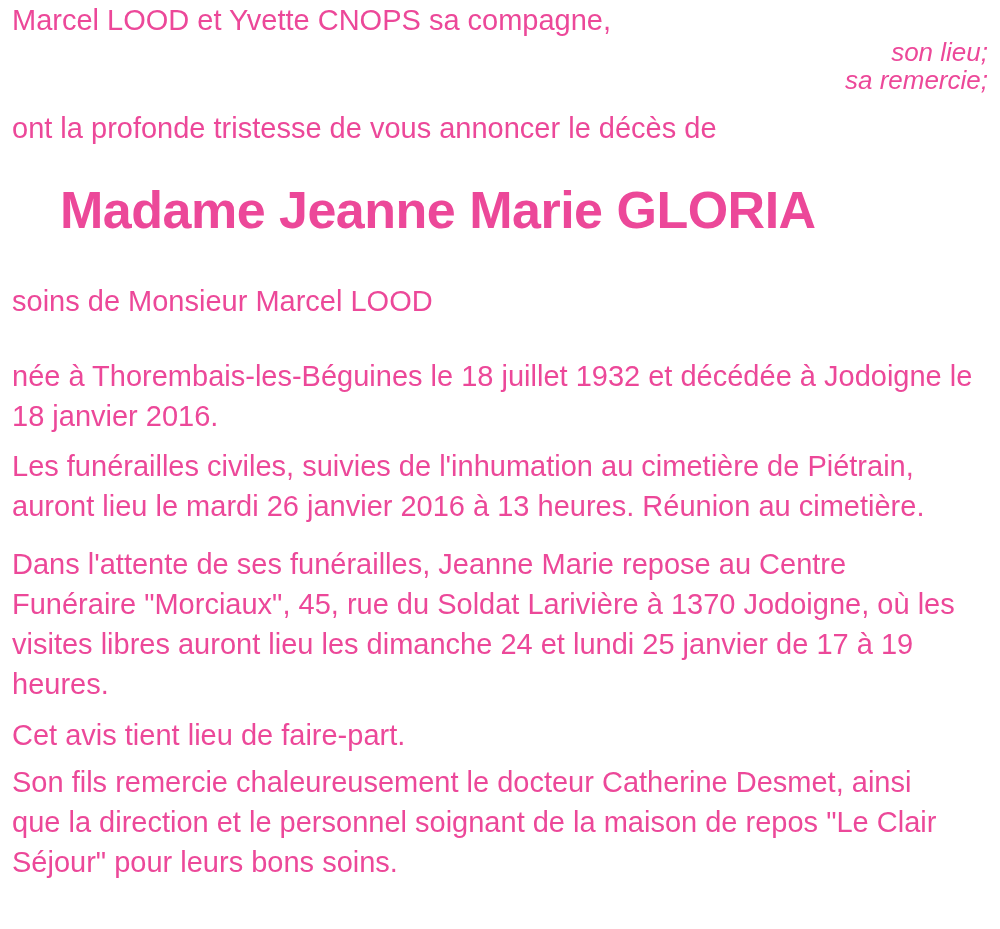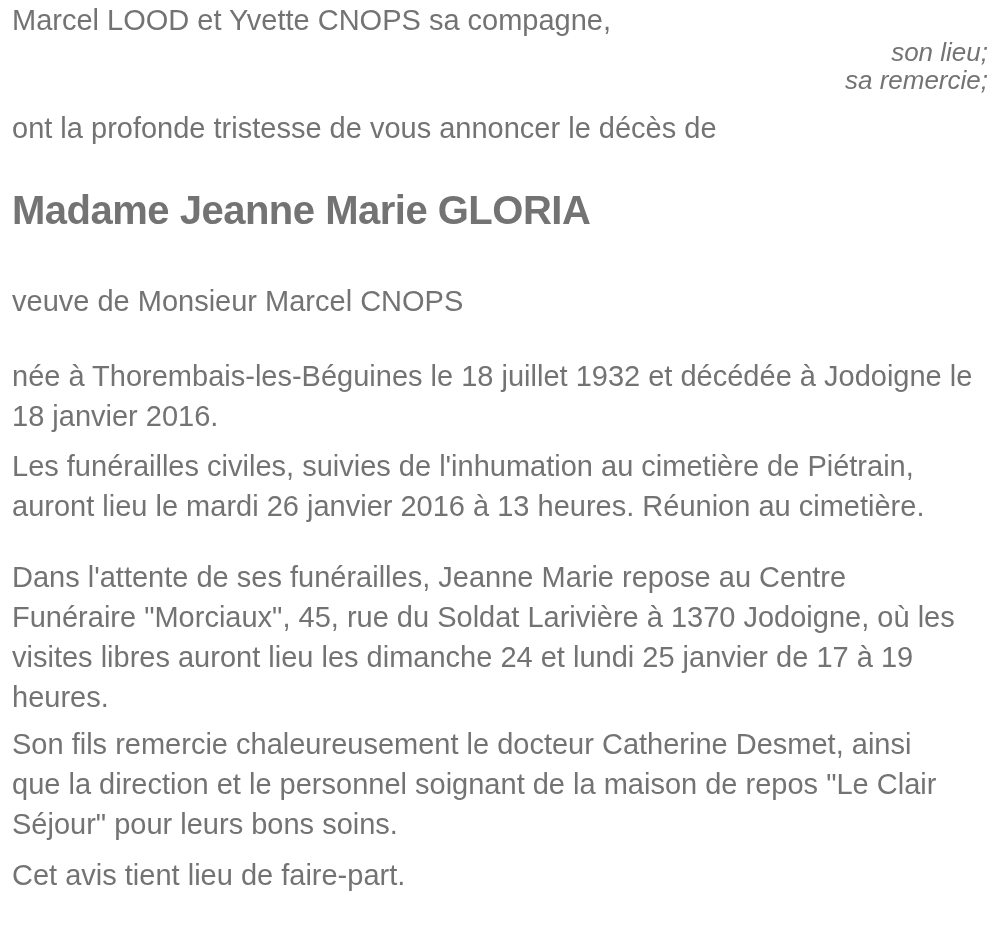--- a/index.html
+++ b/index.html
@@ -3,80 +3,81 @@
 <meta charset="utf-8">
 <style>
   html, body { margin: 0; padding: 0; background: #ffffff; }
   .page {
     position: relative;
     width: 1000px;
     height: 929px;
     box-sizing: border-box;
     padding: 4px 12px 0 12px;
     background: #ffffff;
-    color: #737373;
+    color: #ec4899;
     font-family: "Liberation Sans", sans-serif;
     font-size: 29px;
     line-height: 40px;
     overflow: hidden;
   }
   .line { white-space: nowrap; }
   .announcer-name { line-height: 33px; text-align: left; }
   .announcer-relation {
     line-height: 30px;
     text-align: right;
     font-style: italic;
     font-size: 26px;
   }
   .row2 { margin-top: 2px; }
   .rel2 { margin-top: -2px; }
   .announcement { line-height: 33px; margin-top: 17px; }
   .deceased-name {
-    font-size: 40px;
+    font-size: 52px;
     line-height: 46px;
     font-weight: bold;
     margin-top: 42px;
     letter-spacing: -0.5px;
+    margin-left: 48px;
   }
   .marital-status { margin-top: 48px; }
   .para { white-space: pre-line; }
   .para-1 { margin-top: 35px; }
   .para-2 { margin-top: 10px; }
-  .para-3 { margin-top: 31px; }
+  .para-3 { margin-top: 18px; }
   .para-4 { margin-top: 7px; }
   .para-5 { margin-top: 11px; }
 </style>
 </head>
 <body>
 
 <div class="page">
 
   <div class="line announcer-name">Marcel LOOD et Yvette CNOPS sa compagne,</div>
 
   <div class="line announcer-relation">son lieu;</div>
 
 
   <div class="line announcer-relation rel2">sa remercie;</div>
 
   <div class="line announcement">ont la profonde tristesse de vous annoncer le décès de</div>
 
   <h1 class="line deceased-name" style="margin-bottom:0;">Madame Jeanne Marie GLORIA</h1>
 
-  <div class="line marital-status">veuve de Monsieur Marcel CNOPS</div>
+  <div class="line marital-status">soins de Monsieur Marcel LOOD</div>
 
   <div class="para para-1">née à Thorembais-les-Béguines le 18 juillet 1932 et décédée à Jodoigne le
 18 janvier 2016.</div>
 
   <div class="para para-2">Les funérailles civiles, suivies de l'inhumation au cimetière de Piétrain,
 auront lieu le mardi 26 janvier 2016 à 13 heures. Réunion au cimetière.</div>
 
   <div class="para para-3">Dans l'attente de ses funérailles, Jeanne Marie repose au Centre
 Funéraire "Morciaux", 45, rue du Soldat Larivière à 1370 Jodoigne, où les
 visites libres auront lieu les dimanche 24 et lundi 25 janvier de 17 à 19
 heures.</div>
 
+  <div class="para para-5">Cet avis tient lieu de faire-part.</div>
+
   <div class="para para-4">Son fils remercie chaleureusement le docteur Catherine Desmet, ainsi
 que la direction et le personnel soignant de la maison de repos "Le Clair
 Séjour" pour leurs bons soins.</div>
 
-  <div class="para para-5">Cet avis tient lieu de faire-part.</div>
-
 </div>
 
 </body></html>

